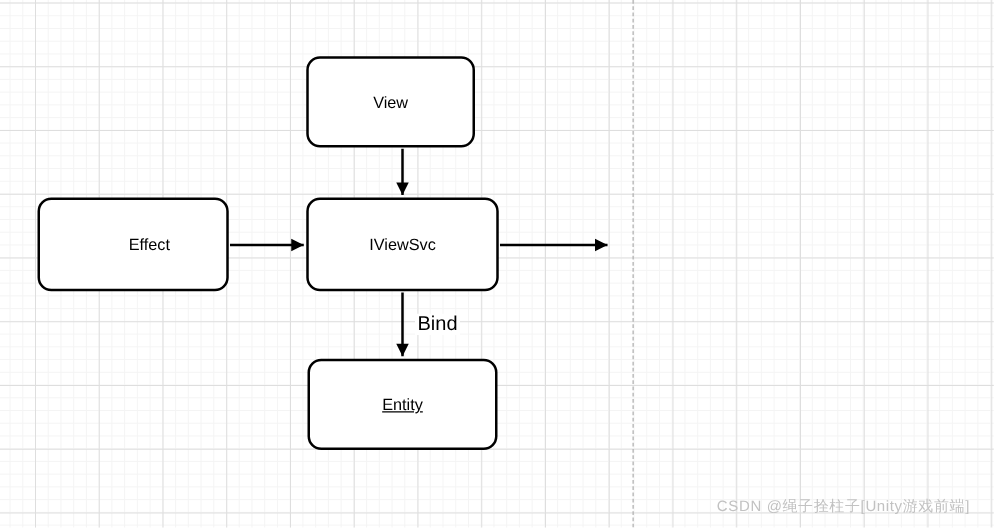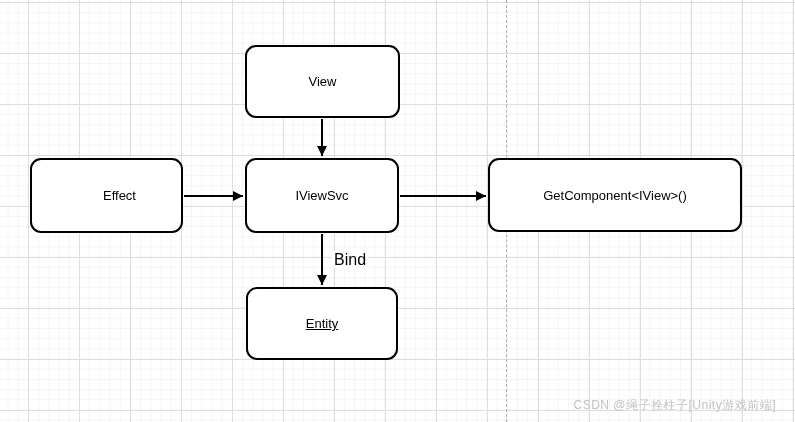--- a/index.html
+++ b/index.html
@@ -37,21 +37,21 @@
     border: 2px solid #000000;
     border-radius: 11px;
     display: flex;
     align-items: center;
     justify-content: center;
     font-size: 13px;
     color: #000000;
     text-align: center;
     white-space: nowrap;
   }
-  #node-view         { left: 245px; top: 45px;  width: 155px; height: 73px; }
+  #node-view         { left: 245px; top: 45px;  width: 135px; height: 73px; }
   #node-effect       { left: 30px;  top: 158px; width: 153px; height: 75px; padding-left: 26px; }
   #node-iviewsvc     { left: 245px; top: 158px; width: 154px; height: 75px; }
   #node-getcomponent { left: 488px; top: 158px; width: 254px; height: 74px; }
   #node-entity       { left: 246px; top: 287px; width: 152px; height: 73px; text-decoration: underline; }
   .edges-layer {
     position: absolute;
     top: 0;
     left: 0;
     width: 795px;
     height: 422px;
@@ -103,23 +103,20 @@
   </div>
 
   <div class="node" id="node-effect">
     <span>Effect</span>
   </div>
 
   <div class="node" id="node-iviewsvc">
     <span>IViewSvc</span>
   </div>
 
-  <div class="node" id="node-getcomponent">
-    <span>GetComponent&lt;IView&gt;()</span>
-  </div>
 
   <div class="node" id="node-entity">
     <span>Entity</span>
   </div>
 
   <span class="watermark">CSDN @绳子拴柱子[Unity游戏前端]</span>
 
 </div>
 
 </body></html>

